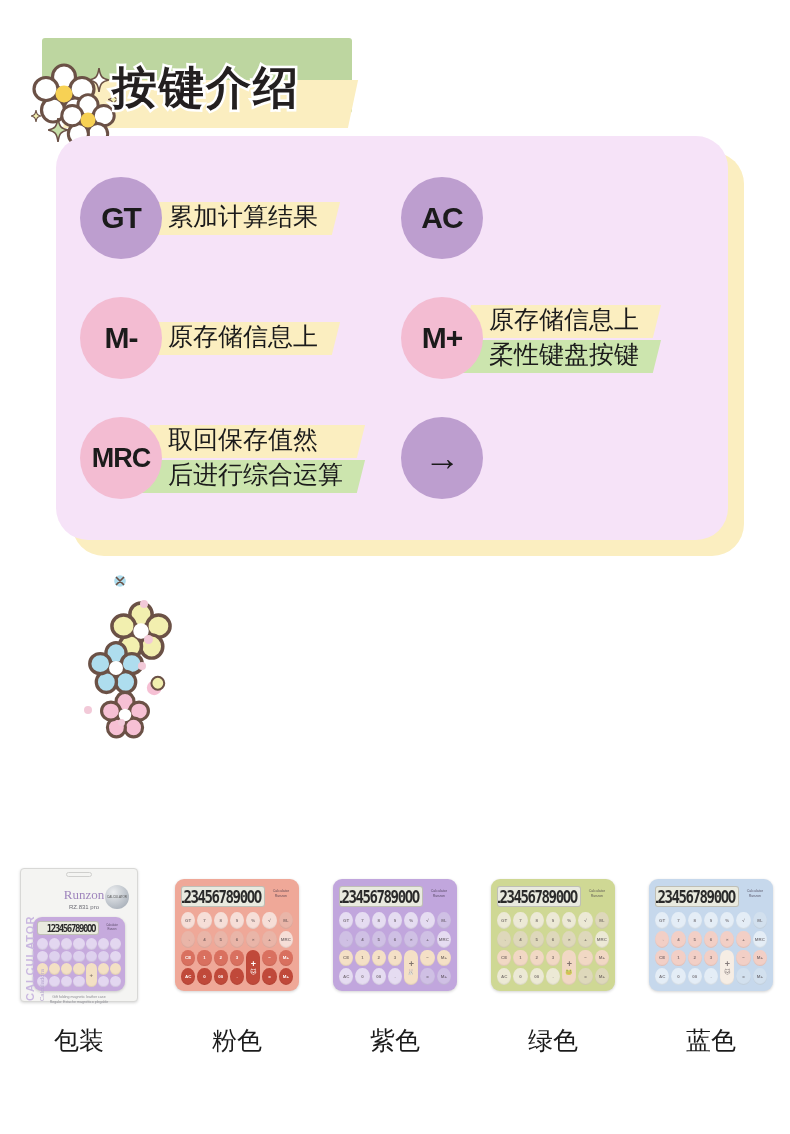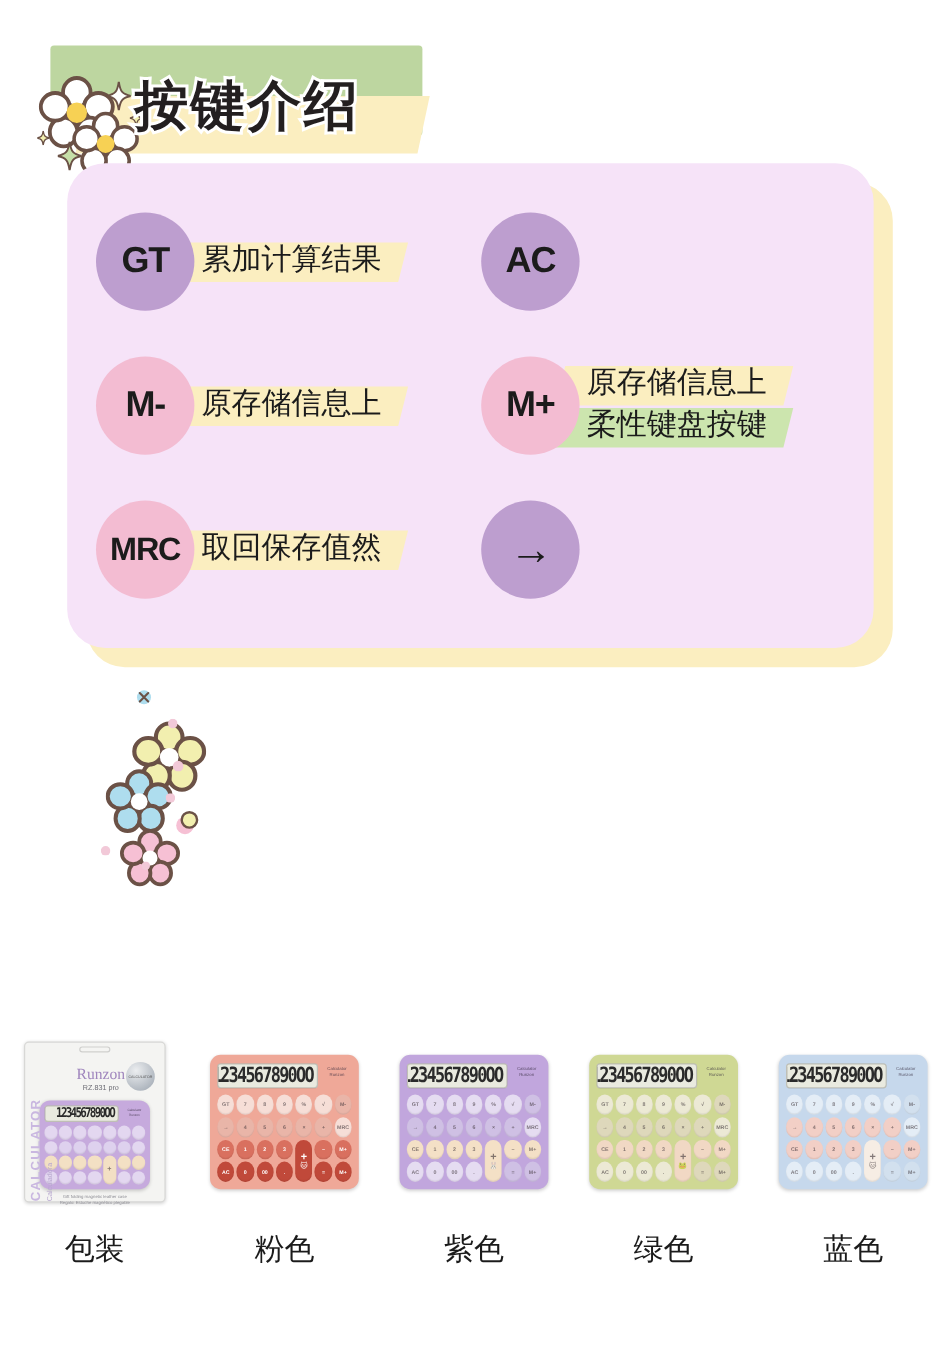--- a/index.html
+++ b/index.html
@@ -270,20 +270,21 @@
       <div class="key-labels">
         <span class="tag yellow">原存储信息上</span>
         <span class="tag green">柔性键盘按键</span>
       </div>
     </div>
 
     <div class="key-item">
       <div class="key-circle pink small">MRC</div>
       <div class="key-labels">
         <span class="tag yellow">取回保存值然</span>
+        <span class="tag green">后进行综合运算</span>
       </div>
     </div>
 
     <div class="key-item">
       <div class="key-circle purple arrow">→</div>
     </div>
   </div>
 
   <div class="flower" style="left:110px;top:600px;">
     <svg width="62" height="62" viewBox="0 0 64 64">

